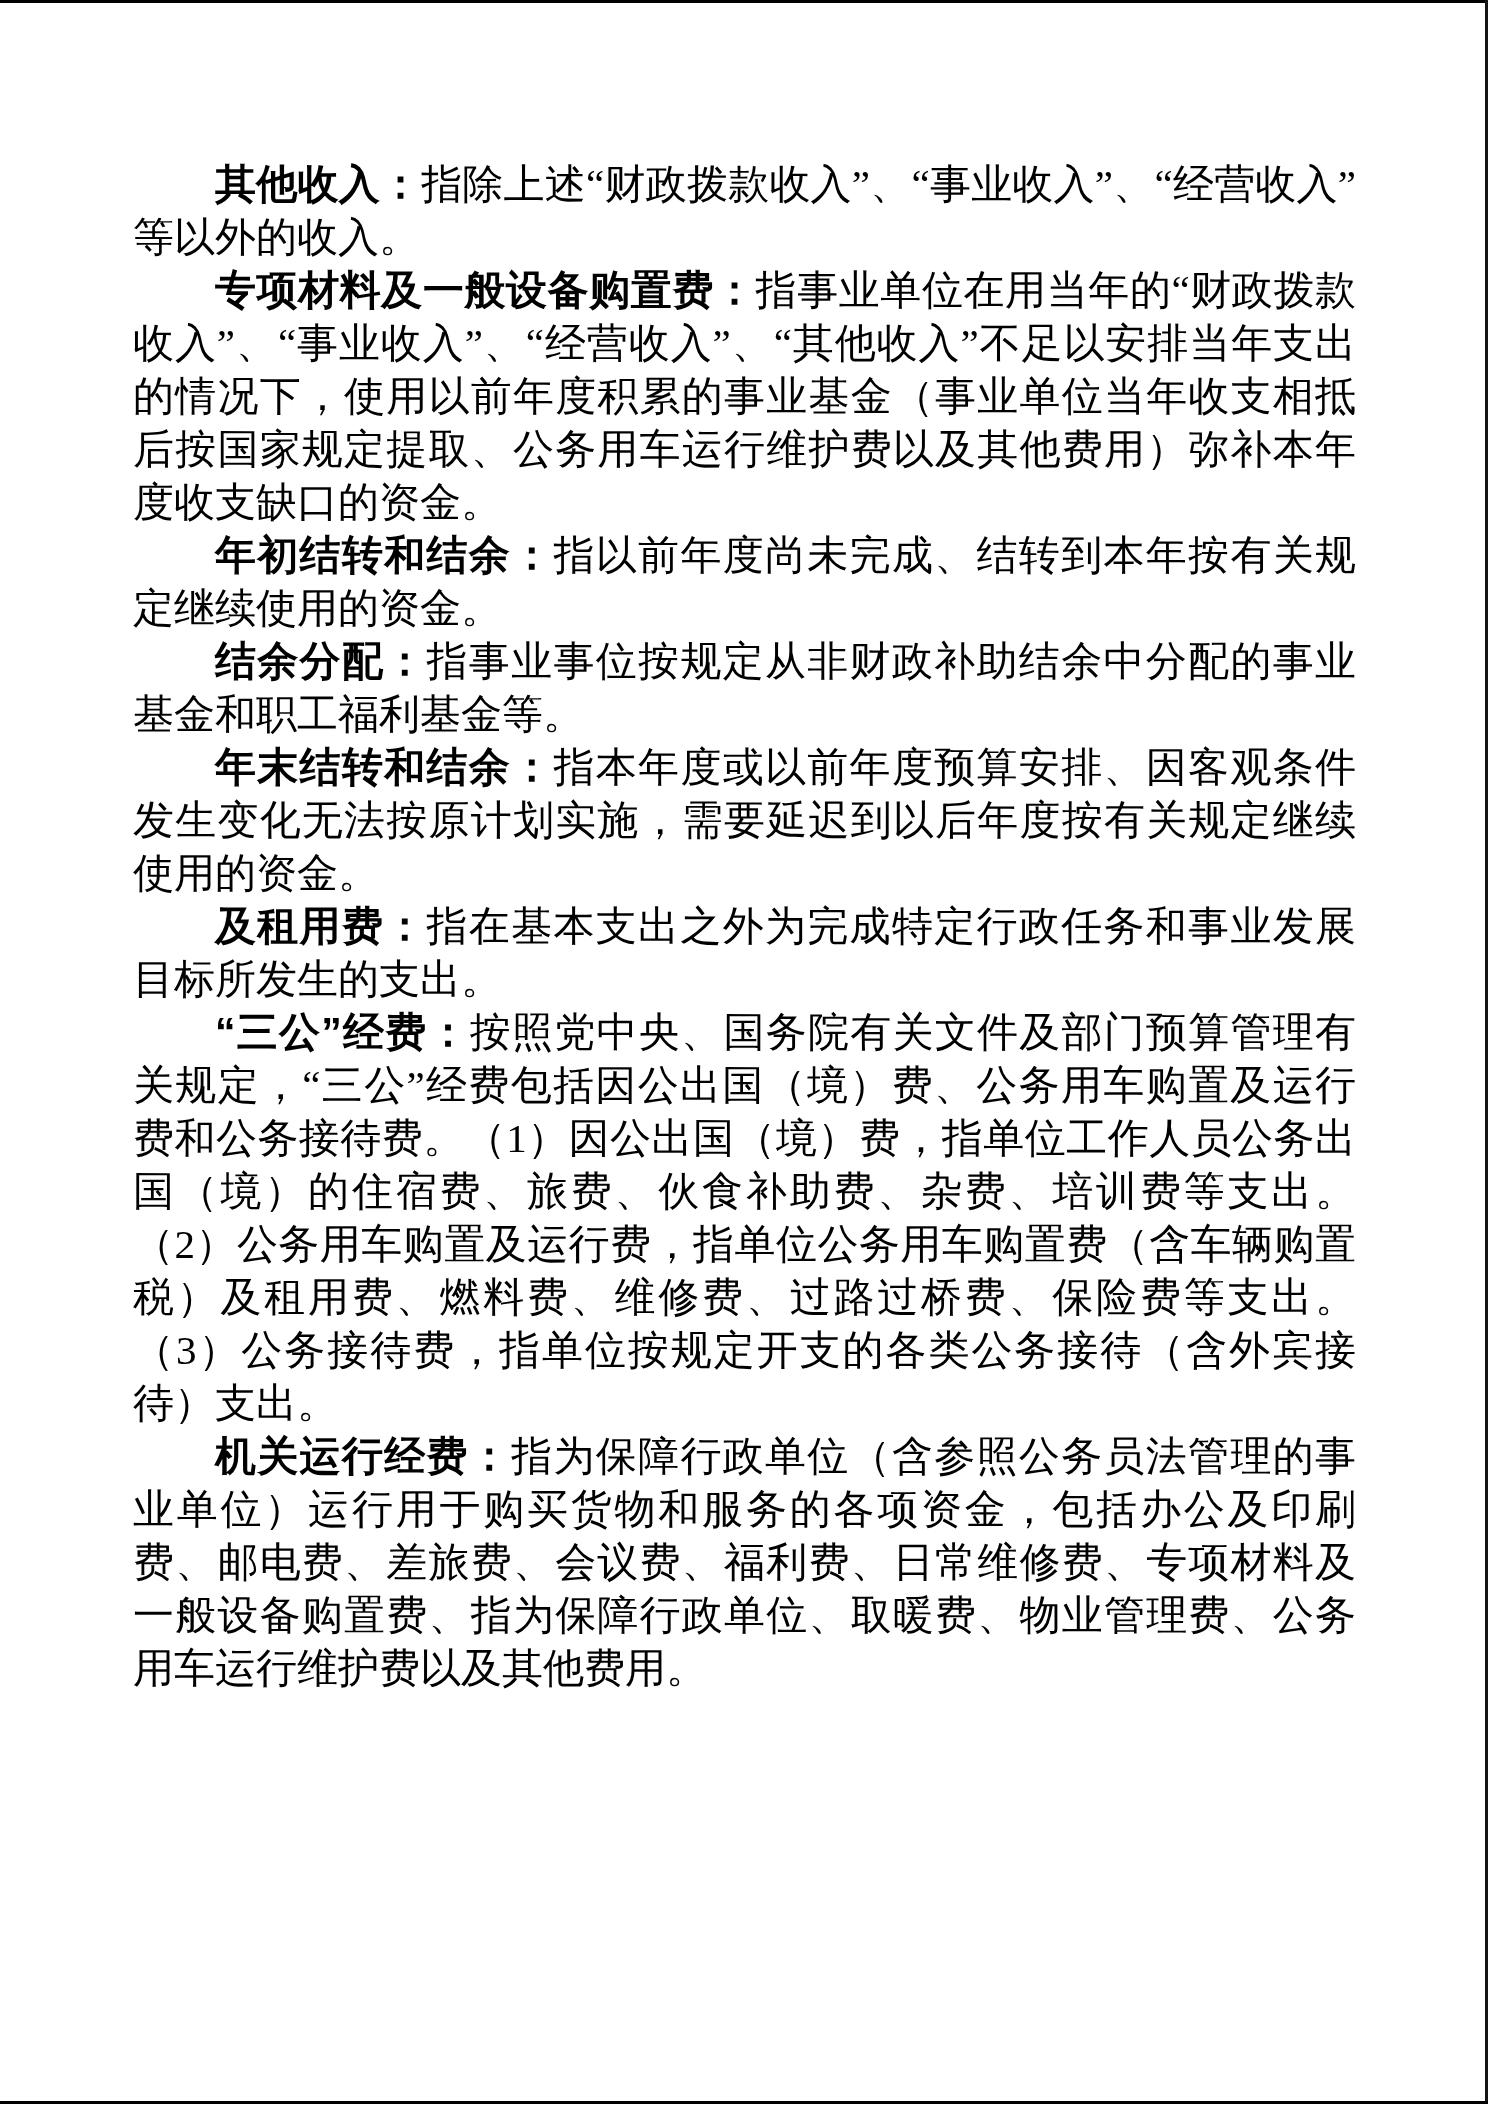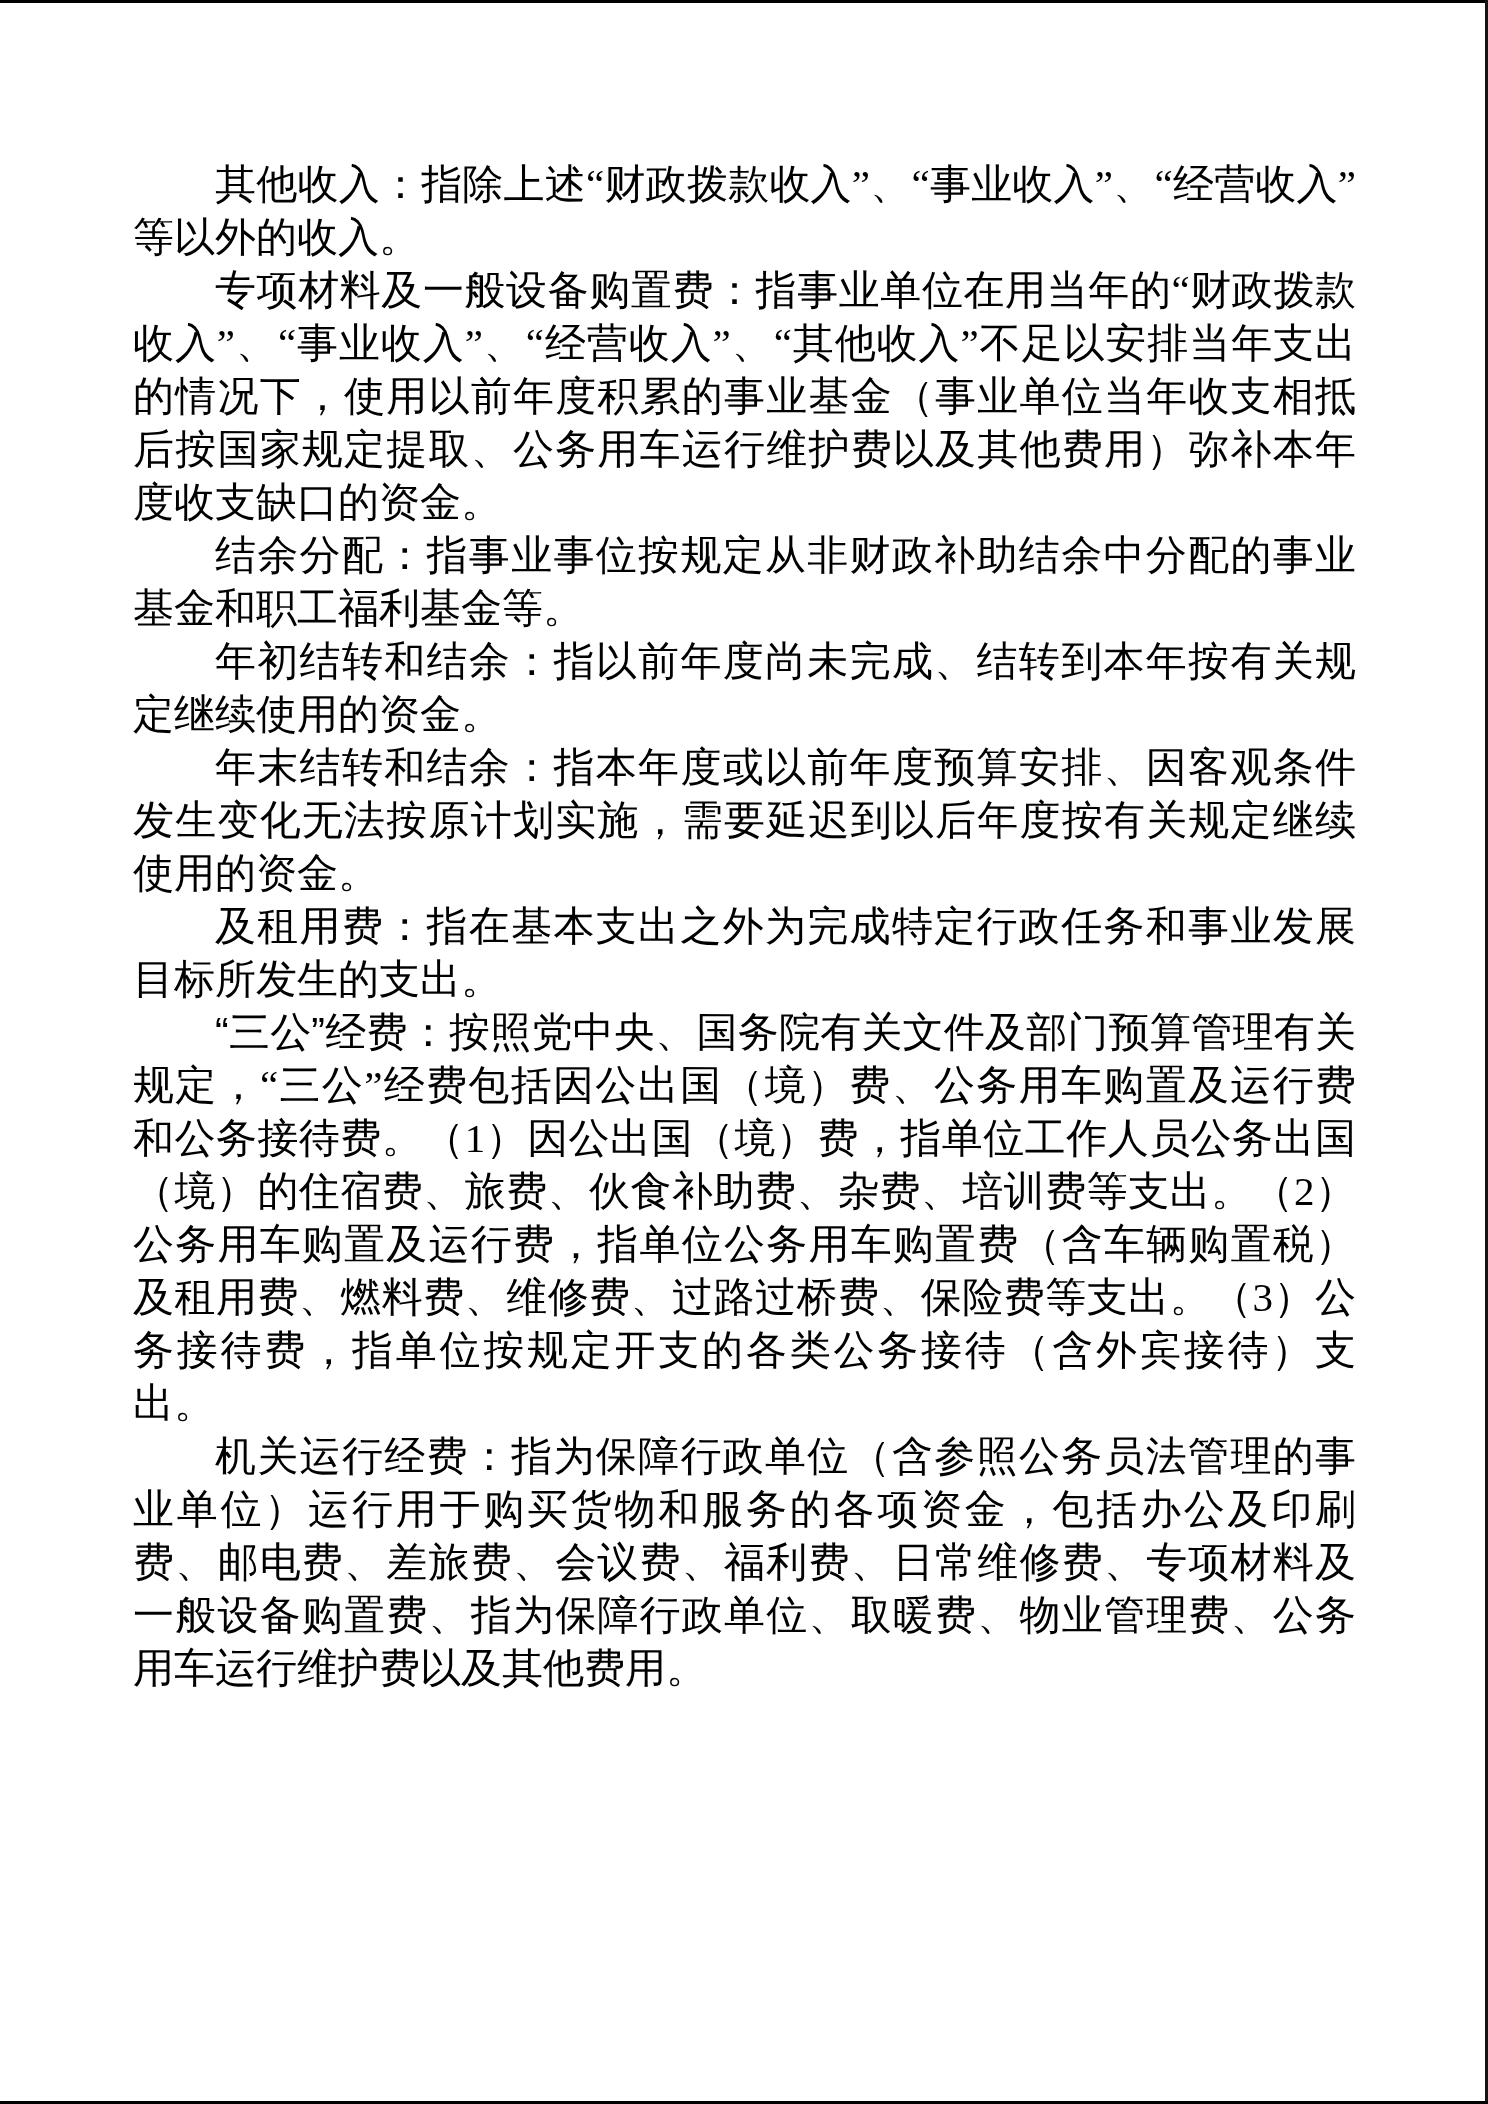--- a/index.html
+++ b/index.html
@@ -43,32 +43,32 @@
     color: #000000;
     font-family: "Liberation Serif", "DejaVu Serif", serif;
     font-size: 41px;
     line-height: 53px;
     text-align: justify;
     text-align-last: left;
     text-indent: 2em;
   }
   .term {
     font-family: "Liberation Sans", "DejaVu Sans", sans-serif;
-    font-weight: 400;
+    font-weight: 700;
   }
 </style>
 </head>
 <body>
 
 <div class="edge-top"></div>
 <div class="edge-right"></div>
 <div class="edge-bottom"></div>
 
 <div class="text-block">
   <p class="para"><span class="term">其他收入：</span><span>指除上述“财政拨款收入”、“事业收入”、“经营收入”等以外的收入。</span></p>
   <p class="para"><span class="term">专项材料及一般设备购置费：</span><span>指事业单位在用当年的“财政拨款收入”、“事业收入”、“经营收入”、“其他收入”不足以安排当年支出的情况下，使用以前年度积累的事业基金（事业单位当年收支相抵后按国家规定提取、公务用车运行维护费以及其他费用）弥补本年度收支缺口的资金。</span></p>
+  <p class="para"><span class="term">年初结转和结余：</span><span>指以前年度尚未完成、结转到本年按有关规定继续使用的资金。</span></p>
   <p class="para"><span class="term">结余分配：</span><span>指事业事位按规定从非财政补助结余中分配的事业基金和职工福利基金等。</span></p>
-  <p class="para"><span class="term">年初结转和结余：</span><span>指以前年度尚未完成、结转到本年按有关规定继续使用的资金。</span></p>
   <p class="para"><span class="term">年末结转和结余：</span><span>指本年度或以前年度预算安排、因客观条件发生变化无法按原计划实施，需要延迟到以后年度按有关规定继续使用的资金。</span></p>
   <p class="para"><span class="term">及租用费：</span><span>指在基本支出之外为完成特定行政任务和事业发展目标所发生的支出。</span></p>
   <p class="para"><span class="term">“三公”经费：</span><span>按照党中央、国务院有关文件及部门预算管理有关规定，“三公”经费包括因公出国（境）费、公务用车购置及运行费和公务接待费。（1）因公出国（境）费，指单位工作人员公务出国（境）的住宿费、旅费、伙食补助费、杂费、培训费等支出。（2）公务用车购置及运行费，指单位公务用车购置费（含车辆购置税）及租用费、燃料费、维修费、过路过桥费、保险费等支出。（3）公务接待费，指单位按规定开支的各类公务接待（含外宾接待）支出。</span></p>
   <p class="para"><span class="term">机关运行经费：</span><span>指为保障行政单位（含参照公务员法管理的事业单位）运行用于购买货物和服务的各项资金，包括办公及印刷费、邮电费、差旅费、会议费、福利费、日常维修费、专项材料及一般设备购置费、指为保障行政单位、取暖费、物业管理费、公务用车运行维护费以及其他费用。</span></p>
 </div>
 
 </body></html>

